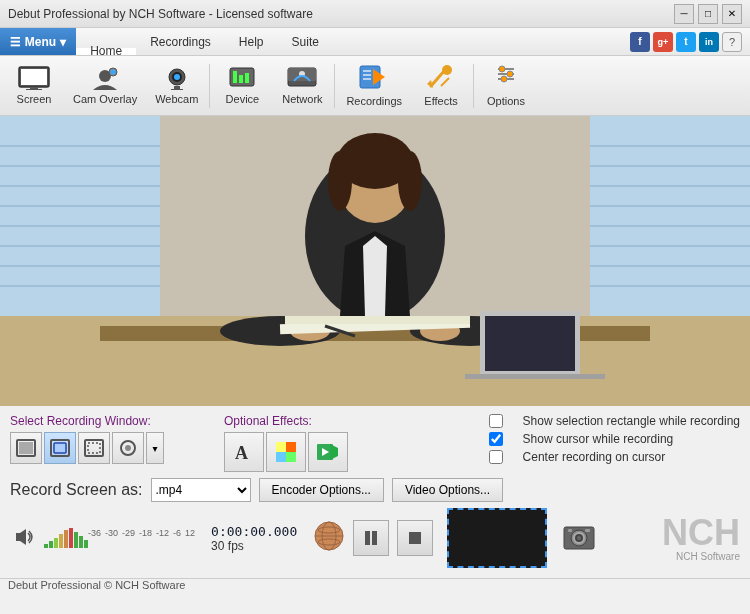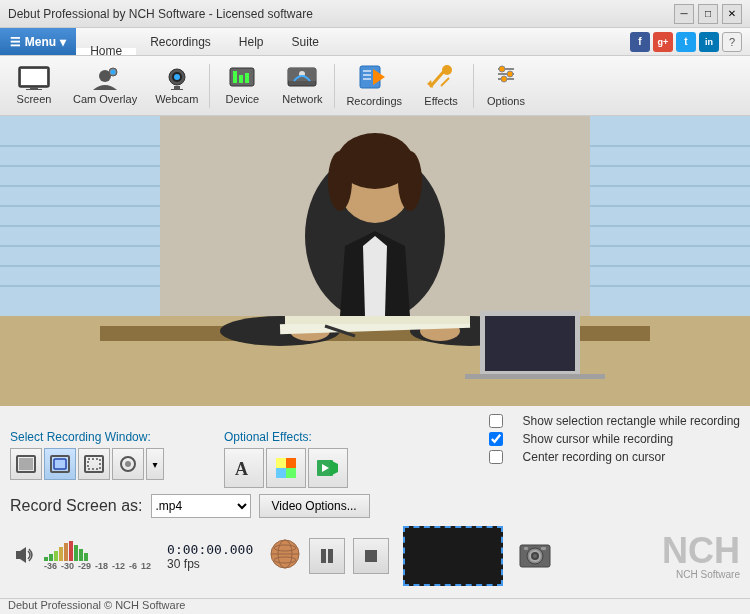--- a/index.html
+++ b/index.html
@@ -114,21 +114,21 @@
       display: flex; align-items: center; justify-content: center;
     }
 
     
     .controls-area {
       background: #f0f0f0;
       padding: 8px 10px 4px 10px;
     }
 
     .row1 { display: flex; align-items: flex-start; margin-bottom: 6px; }
-    .section-label { font-size: 12px; color: #0369a1; margin-bottom: 4px; margin-top: 16px; }
+    .section-label { font-size: 12px; color: #701a75; margin-bottom: 4px; }
 
     .recording-window-section { flex: 0 0 auto; }
     .recording-window-btns { display: flex; gap: 2px; align-items: center; }
     .rw-btn {
       width: 32px; height: 32px;
       border: 1px solid #aaa;
       background: linear-gradient(to bottom, #f5f5f5, #e0e0e0);
       cursor: pointer;
       display: flex; align-items: center; justify-content: center;
       font-size: 14px;
@@ -495,33 +495,34 @@
   </div>
 
   <div class="row2">
     <span class="record-label">Record Screen as:</span>
     <select class="format-select">
       <option>.mp4</option>
       <option>.avi</option>
       <option>.mkv</option>
       <option>.wmv</option>
     </select>
+    <button class="enc-btn">Encoder Options...</button>
     <button class="vid-btn">Video Options...</button>
   </div>
 
   <div class="row3">
     <button class="vol-btn">
       <svg width="22" height="22" viewBox="0 0 22 22">
         <polygon points="3,7 3,15 7,15 13,19 13,3 7,7" fill="#555"></polygon>
         <path d="M15 7 Q19 11 15 15" stroke="#555" stroke-width="1.5" fill="none"></path>
         <path d="M16 5 Q22 11 16 17" stroke="#555" stroke-width="1.5" fill="none"></path>
       </svg>
     </button>
 
-    <div style="display:flex;flex-direction:column;margin:17px 2px;font-weight:bold;">
+    <div style="display:flex;flex-direction:row;margin:17px 2px;">
       <div style="display:flex;gap:1px;align-items:flex-end;height:20px;">
         <div style="width:4px;height:4px;background:#4a4;"></div>
         <div style="width:4px;height:7px;background:#4a4;"></div>
         <div style="width:4px;height:10px;background:#8c4;"></div>
         <div style="width:4px;height:14px;background:#ca4;"></div>
         <div style="width:4px;height:18px;background:#c84;"></div>
         <div style="width:4px;height:20px;background:#c44;"></div>
         <div style="width:4px;height:16px;background:#4a4;"></div>
         <div style="width:4px;height:12px;background:#4a4;"></div>
         <div style="width:4px;height:8px;background:#4a4;"></div>

